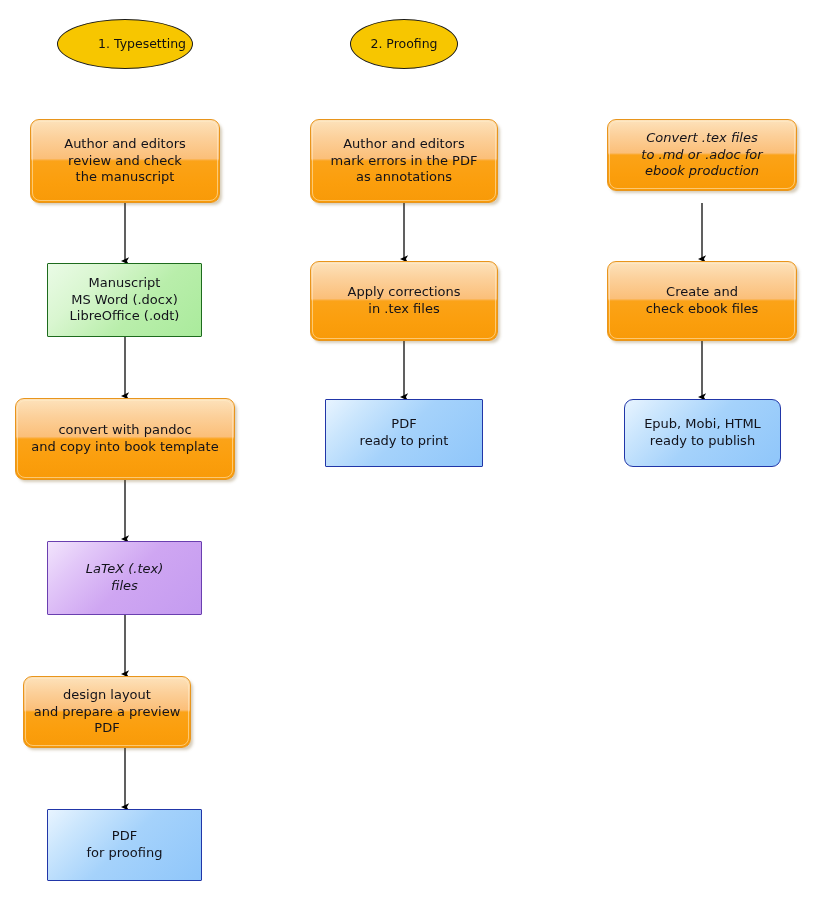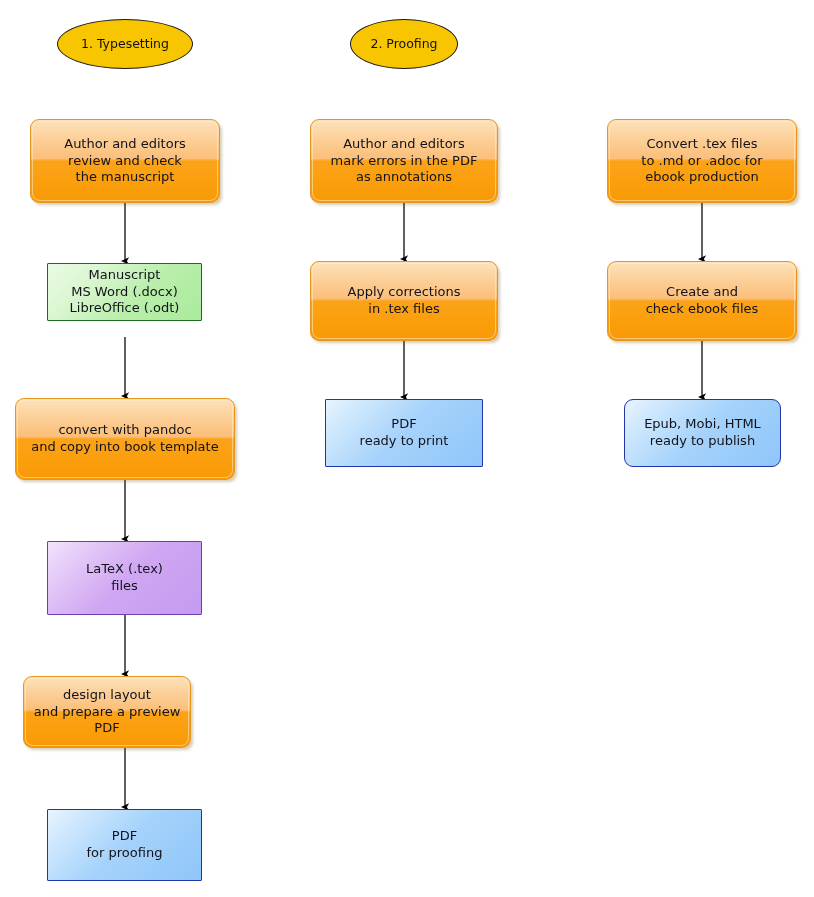--- a/index.html
+++ b/index.html
@@ -140,45 +140,45 @@
         <line x1="125" y1="480" x2="125" y2="539" marker-end="url(#arrowhead)"></line>
         <line x1="125" y1="615" x2="125" y2="674" marker-end="url(#arrowhead)"></line>
         <line x1="125" y1="748" x2="125" y2="807" marker-end="url(#arrowhead)"></line>
         <line x1="404" y1="203" x2="404" y2="259" marker-end="url(#arrowhead)"></line>
         <line x1="404" y1="341" x2="404" y2="397" marker-end="url(#arrowhead)"></line>
         <line x1="702" y1="203" x2="702" y2="259" marker-end="url(#arrowhead)"></line>
         <line x1="702" y1="341" x2="702" y2="397" marker-end="url(#arrowhead)"></line>
       </g>
   </svg>
 
-  <div class="node ellipse" style="left:57px;top:19px;width:136px;height:50px;">
+  <div class="node ellipse" style="left:57px;top:19px;width:136px;height:50px;justify-content:flex-end;">
     <span class="node-label">1. Typesetting</span>
   </div>
   <div class="node ellipse" style="left:350px;top:19px;width:108px;height:50px;">
     <span class="node-label">2. Proofing</span>
   </div>
 
   <div class="node process" style="left:30px;top:119px;width:190px;height:84px;">
     <span class="node-label">Author and editors
 review and check
 the manuscript</span>
   </div>
 
-  <div class="node data-green" style="left:47px;top:263px;width:155px;height:58px;">
+  <div class="node data-green" style="left:47px;top:263px;width:155px;height:74px;">
     <span class="node-label">Manuscript
 MS Word (.docx)
 LibreOffice (.odt)</span>
   </div>
 
   <div class="node process" style="left:15px;top:398px;width:220px;height:82px;">
     <span class="node-label">convert with pandoc
 and copy into book template</span>
   </div>
 
-  <div class="node data-purple" style="left:47px;top:541px;width:155px;height:74px;">
+  <div class="node data-purple" style="left:47px;top:541px;width:155px;height:74px;font-style:italic;">
     <span class="node-label">LaTeX (.tex)
 files</span>
   </div>
 
   <div class="node process" style="left:23px;top:676px;width:168px;height:72px;">
     <span class="node-label">design layout
 and prepare a preview PDF</span>
   </div>
 
   <div class="node data-blue" style="left:47px;top:809px;width:155px;height:72px;">
@@ -195,21 +195,21 @@
   <div class="node process" style="left:310px;top:261px;width:188px;height:80px;">
     <span class="node-label">Apply corrections
 in .tex files</span>
   </div>
 
   <div class="node data-blue" style="left:325px;top:399px;width:158px;height:68px;">
     <span class="node-label">PDF
 ready to print</span>
   </div>
 
-  <div class="node process" style="left:607px;top:119px;width:190px;height:84px;">
+  <div class="node process" style="left:607px;top:119px;width:190px;height:72px;font-style:italic;">
     <span class="node-label">Convert .tex files
 to .md or .adoc for
 ebook production</span>
   </div>
 
   <div class="node process" style="left:607px;top:261px;width:190px;height:80px;">
     <span class="node-label">Create and
 check ebook files</span>
   </div>
 

